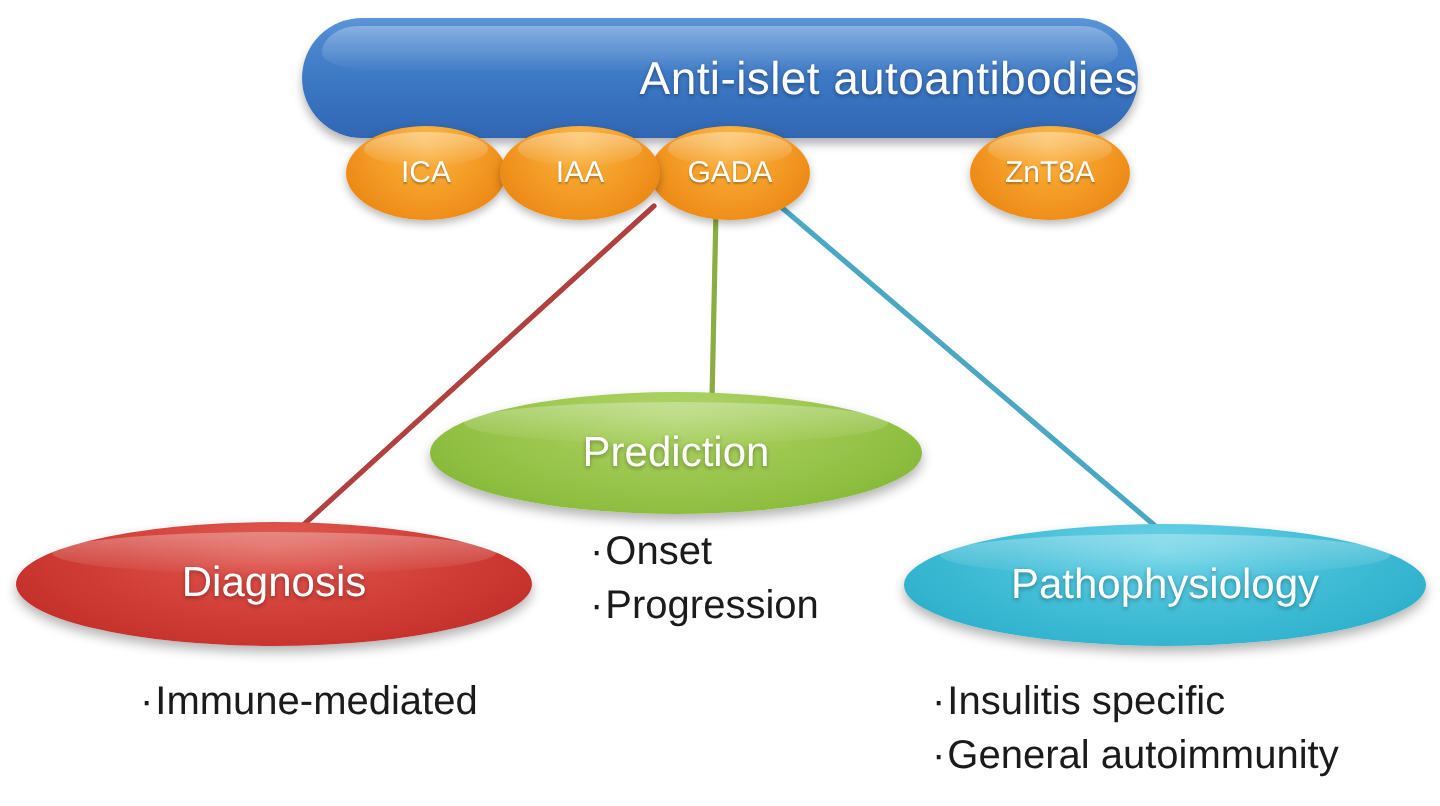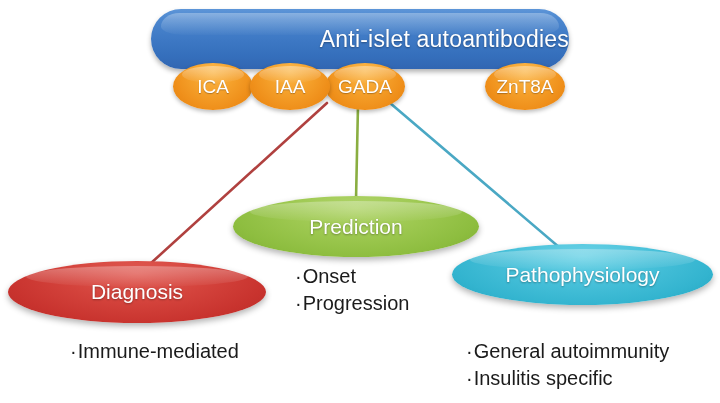--- a/index.html
+++ b/index.html
@@ -77,21 +77,21 @@
     left: 9px; right: 9px; top: 3px;
     height: 17px;
     border-radius: 50%;
     background: linear-gradient(to bottom, rgba(255,255,255,0.38), rgba(255,255,255,0.02));
     pointer-events: none;
   }
   .marker-label {
     position: relative;
     z-index: 2;
     color: #ffffff;
-    font-size: 19px;
+    font-size: 15px;
     text-shadow: 0 1px 1px rgba(0,0,0,0.28);
     white-space: nowrap;
   }
   .m0 { left: 0px; }
   .m1 { left: 77px; }
   .m2 { left: 152px; }
   .m3 { left: 228px; }
   .m4 { left: 312px; }
 
   
@@ -129,26 +129,26 @@
     text-shadow: 0 1px 2px rgba(0,0,0,0.32);
     white-space: nowrap;
   }
 
   #ellipse-diagnosis {
     left: 8px; top: 261px; width: 258px; height: 62px;
     background: radial-gradient(ellipse at 50% 20%,
                 #e05a52 0%, #d4433c 40%, #c8332e 72%, #b52a26 100%);
   }
   #ellipse-prediction {
-    left: 233px; top: 196px; width: 246px; height: 61px;
+    left: 215px; top: 196px; width: 246px; height: 61px;
     background: radial-gradient(ellipse at 50% 20%,
                 #b0d46a 0%, #9dc850 40%, #8dbd3f 72%, #7cab33 100%);
   }
   #ellipse-pathophysiology {
-    left: 452px; top: 244px; width: 261px; height: 61px;
+    left: 452px; top: 262px; width: 261px; height: 61px;
     background: radial-gradient(ellipse at 50% 20%,
                 #6ad2e6 0%, #47c0d9 40%, #33b4cf 72%, #23a3be 100%);
   }
 
   
   .bullets {
     position: absolute;
     color: #1b1b1b;
     font-size: 20px;
     line-height: 27px;
@@ -206,17 +206,17 @@
   <div class="bullets" id="bullets-diagnosis">
     <span class="bullet-line"><span class="dot">·</span><span>Immune-mediated</span></span>
   </div>
 
   <div class="bullets" id="bullets-prediction">
     <span class="bullet-line"><span class="dot">·</span><span>Onset</span></span>
     <span class="bullet-line"><span class="dot">·</span><span>Progression</span></span>
   </div>
 
   <div class="bullets" id="bullets-pathophysiology">
+    <span class="bullet-line"><span class="dot">·</span><span>Insulitis specific</span></span>
     <span class="bullet-line"><span class="dot">·</span><span>General autoimmunity</span></span>
-    <span class="bullet-line"><span class="dot">·</span><span>Insulitis specific</span></span>
   </div>
 
 </div>
 
 </body></html>

